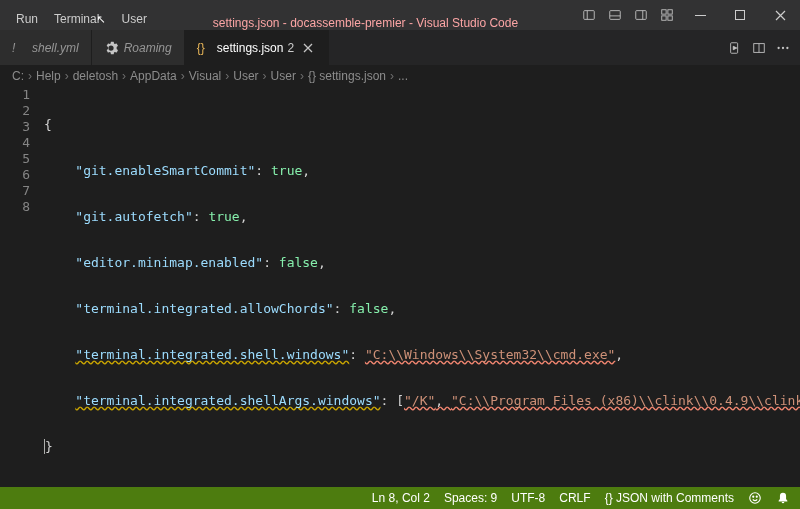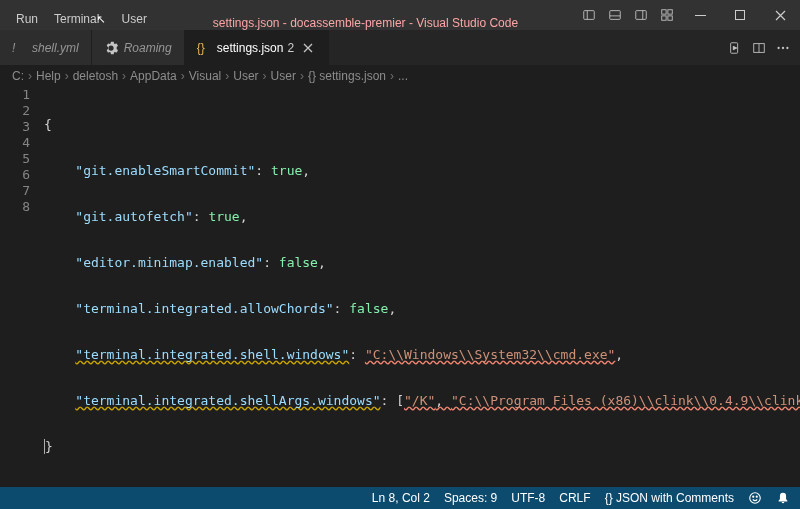--- a/index.html
+++ b/index.html
@@ -152,21 +152,21 @@
 }
 .squiggle-warn {
   text-decoration: underline wavy #cca700;
   text-decoration-skip-ink: none;
 }
 
 .statusbar {
   position: absolute;
   bottom: 0; left: 0; right: 0;
   height: 22px;
-  background: #0c4a6e;
+  background: #4d7c0f;
   color: #ffffff;
   display: flex;
   align-items: center;
   font-size: 12px;
 }
 .statusbar .spacer { flex: 1; }
 .status-item {
   padding: 0 7px;
   height: 22px;
   display: flex; align-items: center;

